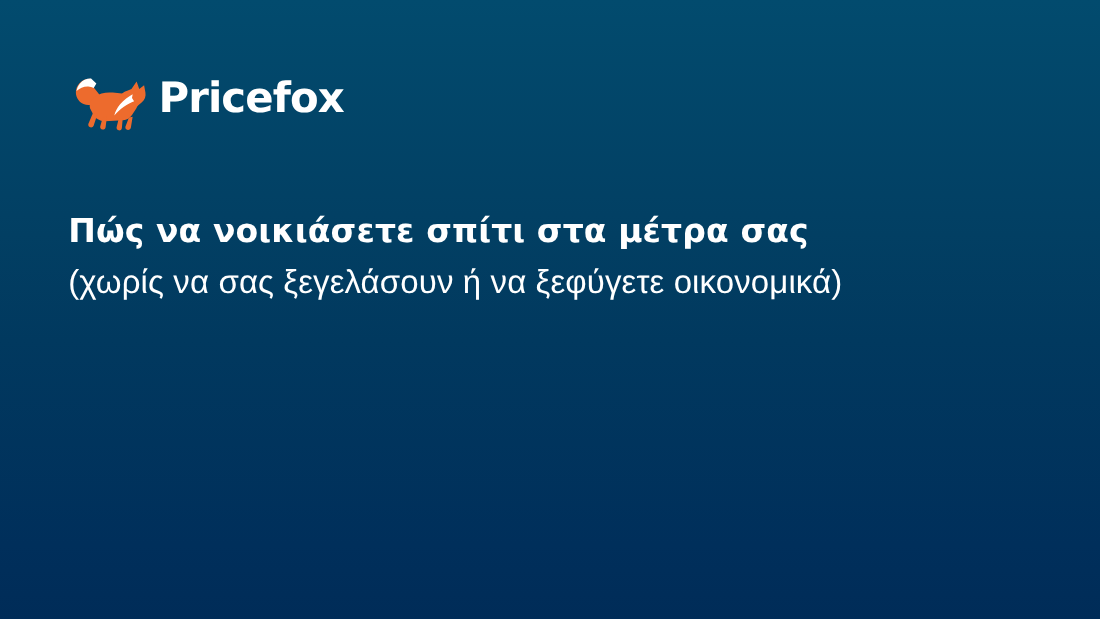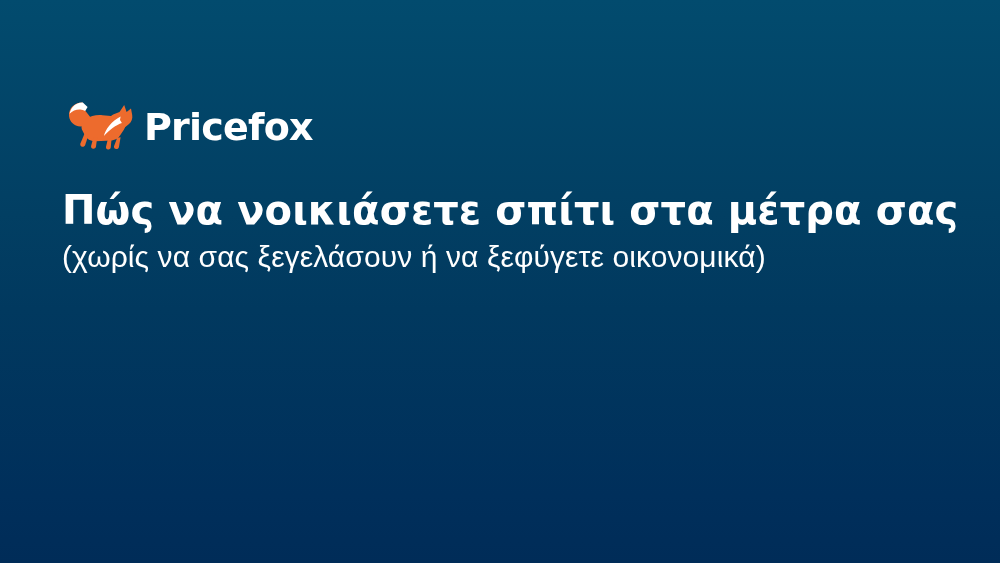--- a/index.html
+++ b/index.html
@@ -19,23 +19,22 @@
     overflow: hidden;
     background: linear-gradient(to bottom, #024b6e 0%, #023f63 38%, #01395f 55%, #002f5b 88%, #002c58 100%);
   }
 
   
   .brand {
     position: absolute;
     left: 62px;
     top: 68px;
     display: flex;
-    align-items: center;
+    align-items: flex-start;
     height: 54px;
-    margin-top: 30px;
   }
 
   .brand-logo {
     width: 78px;
     height: 52px;
     display: block;
     flex: 0 0 auto;
   }
 
   .brand-wordmark {
@@ -55,21 +54,21 @@
   .headline-block {
     position: absolute;
     left: 62px;
     top: 188px;
     width: 900px;
   }
 
   .headline-primary {
     color: #ffffff;
     font-family: "DejaVu Sans", sans-serif;
-    font-size: 40px;
+    font-size: 30px;
     font-weight: bold;
     line-height: 45px;
     letter-spacing: 0.1px;
     margin: 0;
     white-space: nowrap;
   }
 
   .headline-secondary {
     color: #ffffff;
     font-family: Liberation Sans, sans-serif;

